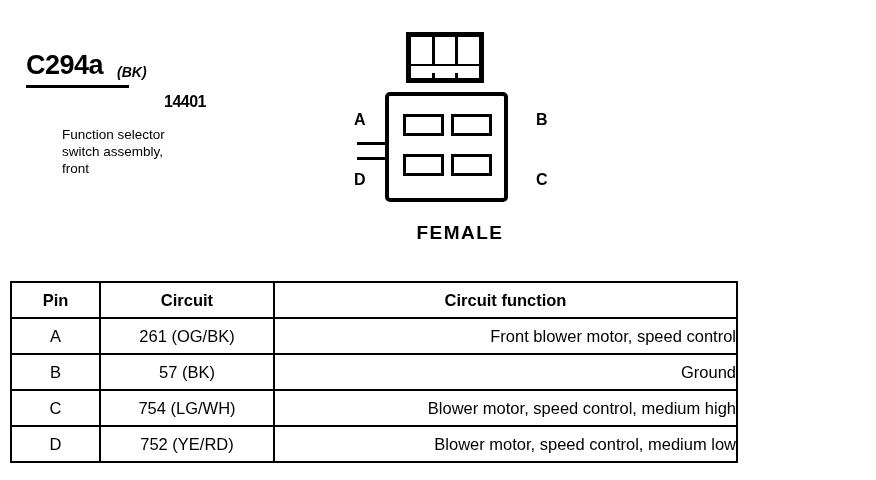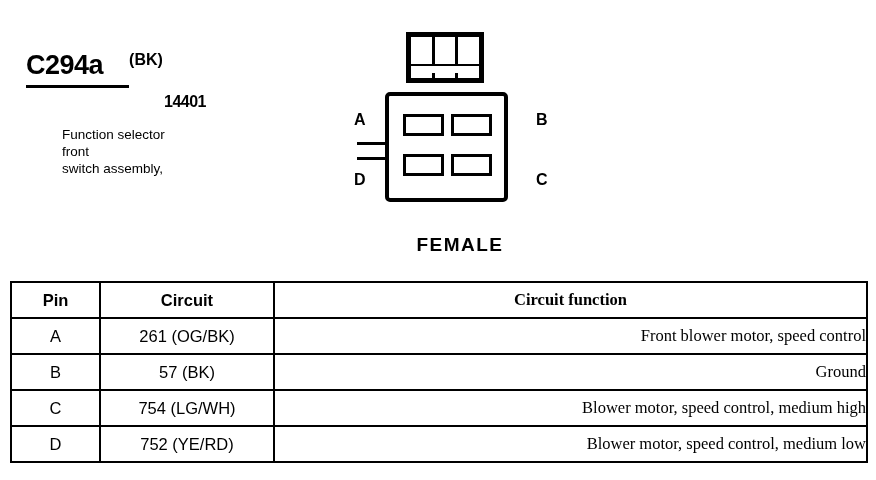--- a/index.html
+++ b/index.html
@@ -20,33 +20,34 @@
 
   
   #id-block {
     position: absolute;
     left: 26px;
     top: 52px;
     width: 180px;
   }
   #conn-id-row {
     display: flex;
-    align-items: flex-start;
-    gap: 26px;
+    align-items: flex-end;
+    gap: 14px;
   }
   #conn-id {
     font-size: 27px;
     font-weight: bold;
     letter-spacing: -0.5px;
     line-height: 1;
   }
   #conn-color {
-    font-size: 16px;
-    font-weight: bold;
-    line-height: 1;
+    font-size: 14px;
+    font-weight: bold;
+    line-height: 1;
+    font-style: italic;
   }
   #id-underline {
     width: 103px;
     height: 3px;
     background: #000;
     margin-top: 6px;
     margin-bottom: 6px;
   }
   #part-number {
     font-size: 16px;
@@ -159,68 +160,68 @@
   }
   #pin-letter-a { left: 14px;  top: 86px; }
   #pin-letter-d { left: 14px;  top: 146px; }
   #pin-letter-b { left: 196px; top: 86px; }
   #pin-letter-c { left: 196px; top: 146px; }
 
   #gender-label {
     position: absolute;
     left: 0;
     right: 0;
-    top: 208px;
+    top: 196px;
     text-align: center;
     font-size: 19px;
     font-weight: bold;
     letter-spacing: 1.5px;
   }
 
   
   #pin-table {
     position: absolute;
     left: 10px;
     top: 281px;
-    width: 858px;
+    width: 728px;
     border-collapse: collapse;
     table-layout: fixed;
   }
   #pin-table td, #pin-table th {
     border: 2px solid #000;
     height: 34px;
     padding: 0 0 0 0;
     font-size: 16.5px;
     vertical-align: middle;
   }
   #pin-table thead th {
     font-weight: bold;
     text-align: center;
   }
   .col-pin     { width: 87px;  text-align: center; }
   .col-circuit { width: 172px; text-align: center; }
-  .col-func    { text-align: left; padding-left: 12px !important; font-family: Liberation Serif, serif; }
+  .col-func    { text-align: left; padding-left: 12px !important; }
   #pin-table tbody td { font-weight: normal; text-align: right; }
   #pin-table tbody .col-pin,
   #pin-table tbody .col-circuit { text-align: center; }
 </style>
 </head>
 <body>
 
 <div id="id-block">
   <div id="conn-id-row">
     <span id="conn-id">C294a</span>
     <span id="conn-color">(BK)</span>
   </div>
   <div id="id-underline"></div>
   <div id="part-number">14401</div>
   <div id="conn-desc">
     <div>Function selector</div>
+    <div>switch assembly,</div>
     <div>front</div>
-    <div>switch assembly,</div>
   </div>
 </div>
 
 <div id="connector-figure">
 
   <div id="top-tab">
     <div class="tab-slot-row" id="tab-row-upper">
       <div class="tab-slot"></div>
       <div class="tab-slot"></div>
       <div class="tab-slot"></div>

